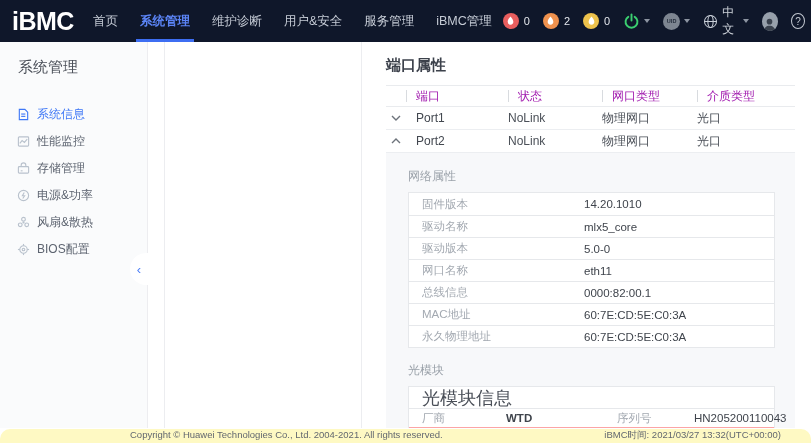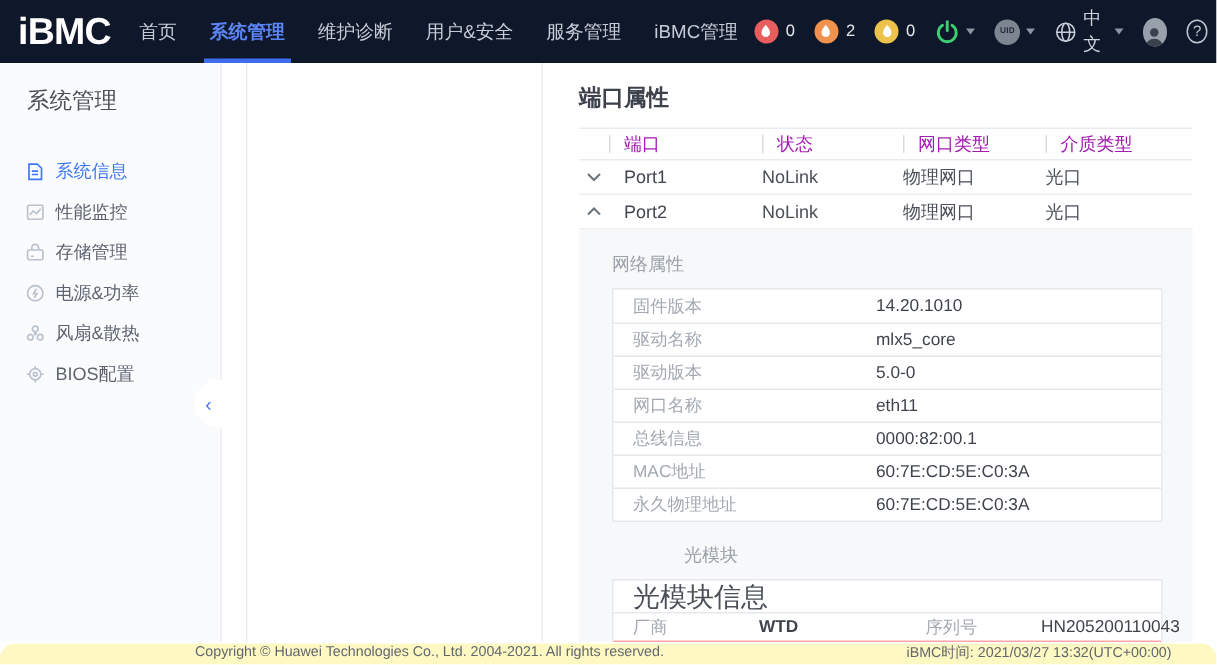--- a/index.html
+++ b/index.html
@@ -77,21 +77,21 @@
   .pt-row .c1 { padding-left:10px; color:#42474f; }
 
   .expand { background:#f7f8fa; padding:15px 20px 0 22px; min-height:290px; }
   .sec-title { font-size:12px; color:#9aa1a9; margin-bottom:7px; }
   .prop-table { background:#fff; border:1px solid #e6e8eb; }
   .prop-row { display:grid; grid-template-columns:175px 1fr; height:22px;
     align-items:center; font-size:11.5px; }
   .prop-row + .prop-row { border-top:1px solid #e6e8eb; }
   .pl { padding-left:13px; color:#a3a9b1; }
   .pv { color:#3f444c; }
-  .optical-title { margin-top:14px;margin-left:48px; }
+  .optical-title { margin-top:14px; }
   .opt-table { background:#fff; border:1px solid #e6e8eb; }
   .opt-head { height:22px; line-height:22px; padding-left:13px; font-size:18px;
     color:#4a4f58; border-bottom:1px solid #e6e8eb; }
   .opt-row { display:grid; grid-template-columns:97px 98px 90px 1fr; height:23px;
     align-items:center; font-size:11.5px; border-bottom:5px solid #fca5a5; }
   .opt-row .ov1 { color:#3f444c; font-weight:bold; }
 
   
   .footer { position:absolute; left:0; right:0; bottom:0; height:14px;
     background:#fef9c3; border-radius:10px 10px 0 0; display:flex;

